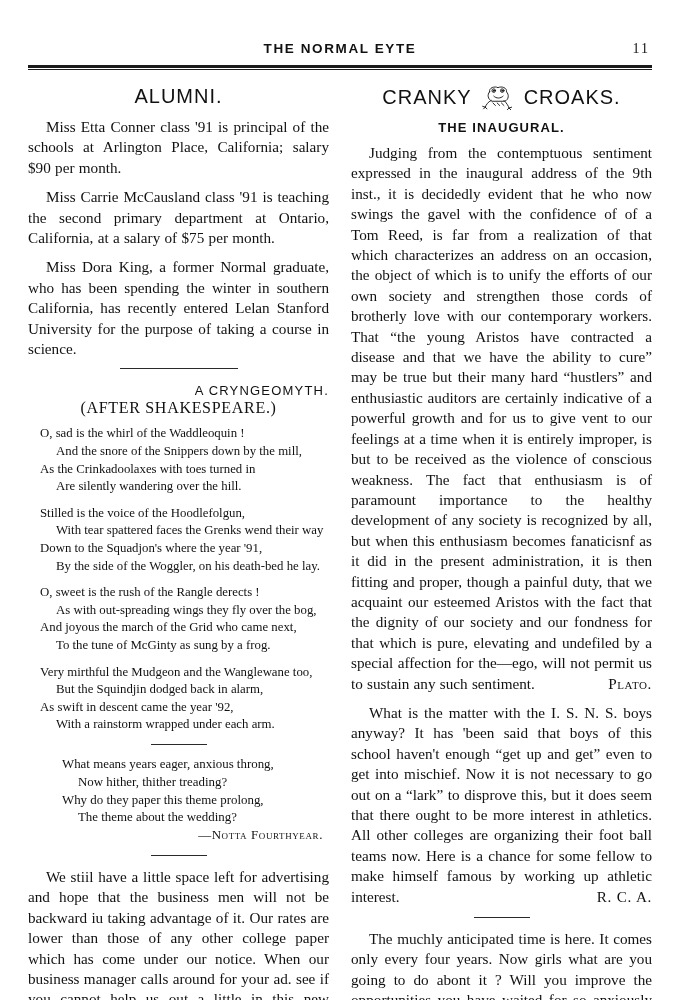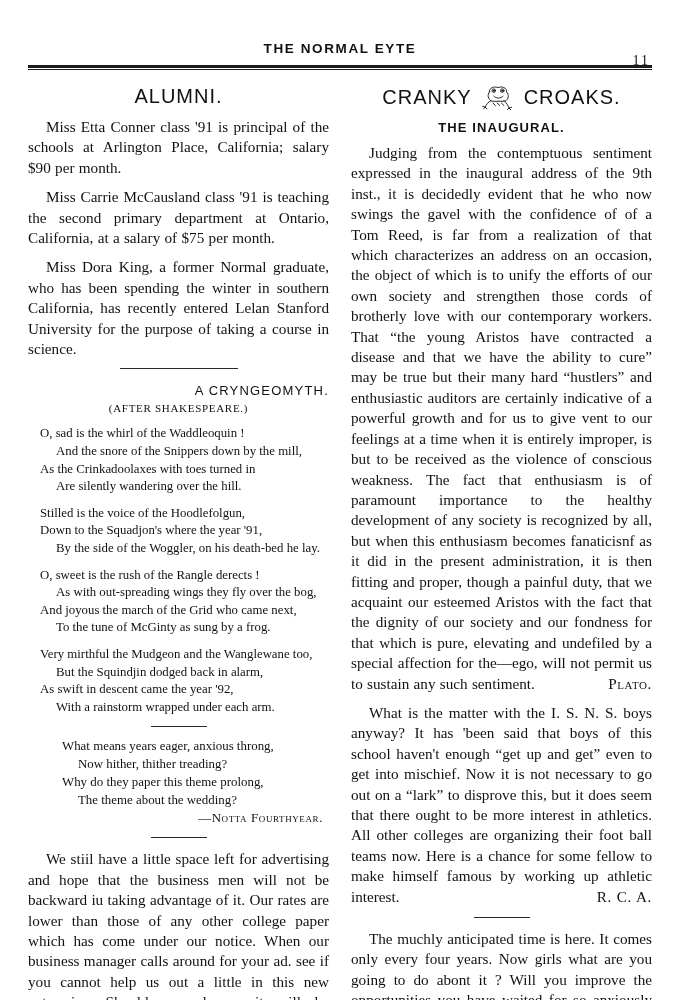--- a/index.html
+++ b/index.html
@@ -35,21 +35,21 @@
     text-align: center;
     font-family: "Liberation Sans", "DejaVu Sans", sans-serif;
     font-size: 13.5px;
     font-weight: 700;
     letter-spacing: 1.6px;
     line-height: 18px;
   }
   .folio {
     position: absolute;
     right: 2px;
-    top: 12px;
+    top: 0;
     font-family: "Liberation Serif", serif;
     font-size: 14px;
     letter-spacing: 2px;
     line-height: 18px;
   }
   .head-rule {
     border: 0;
     border-top: 3px solid #1b1b1b;
     border-bottom: 1px solid #1b1b1b;
     height: 1px;
@@ -105,21 +105,21 @@
     text-align: right;
     font-family: "Liberation Sans", "DejaVu Sans", sans-serif;
     font-size: 13px;
     font-weight: 400;
     letter-spacing: 1.2px;
     margin: 0 0 2px 0;
     line-height: 17px;
   }
   .poem-credit {
     text-align: center;
-    font-size: 11px;
+    font-size: 16px;
     font-variant: small-caps;
     letter-spacing: 0.7px;
     margin: 0 0 10px 0;
     line-height: 14px;
   }
 
   
   p.body {
     margin: 0 0 9px 0;
     font-size: 15.2px;
@@ -207,20 +207,21 @@
 
       <div class="stanza">
         <span class="ln">O, sad is the whirl of the Waddleoquin !</span>
         <span class="ln ind">And the snore of the Snippers down by the mill,</span>
         <span class="ln">As the Crinkadoolaxes with toes turned in</span>
         <span class="ln ind">Are silently wandering over the hill.</span>
       </div>
 
       <div class="stanza">
         <span class="ln">Stilled is the voice of the Hoodlefolgun,</span>
+        <span class="ln ind">With tear spattered faces the Grenks wend their way</span>
         <span class="ln">Down to the Squadjon's where the year '91,</span>
         <span class="ln ind">By the side of the Woggler, on his death-bed he lay.</span>
       </div>
 
       <div class="stanza">
         <span class="ln">O, sweet is the rush of the Rangle derects !</span>
         <span class="ln ind">As with out-spreading wings they fly over the bog,</span>
         <span class="ln">And joyous the march of the Grid who came next,</span>
         <span class="ln ind">To the tune of McGinty as sung by a frog.</span>
       </div>

